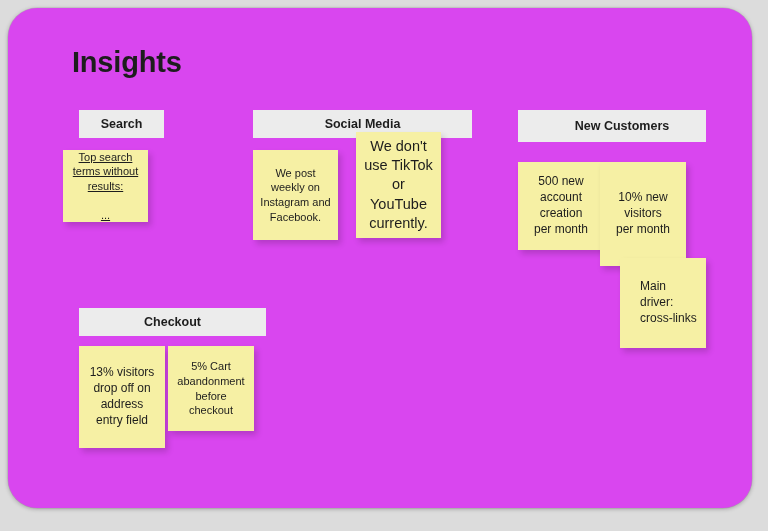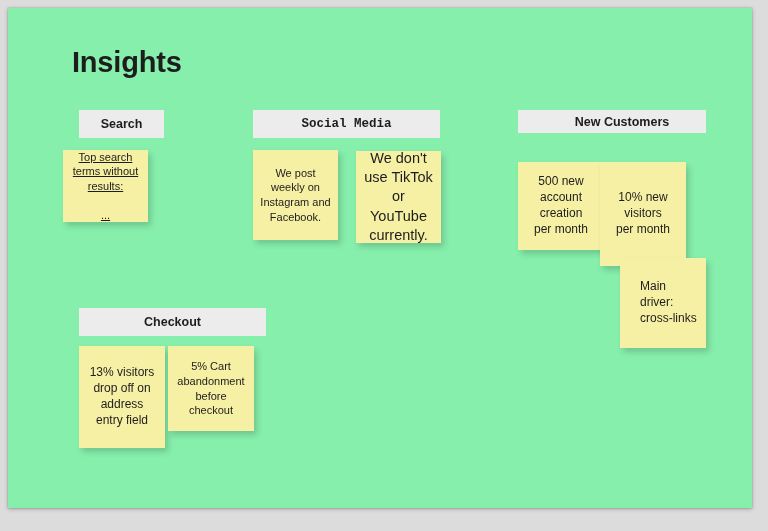--- a/index.html
+++ b/index.html
@@ -12,22 +12,23 @@
     background: #dcdcdc;
     font-family: "Liberation Sans", sans-serif;
     overflow: hidden;
   }
   #board-canvas {
     position: absolute;
     left: 8px;
     top: 8px;
     width: 744px;
     height: 500px;
-    background: #86efac;
+    background: #d946ef;
     box-shadow: 0 1px 4px rgba(0,0,0,0.28), 0 0 0 0.5px rgba(0,0,0,0.10);
+    border-radius: 29px;
   }
   #page-title {
     position: absolute;
     left: 64px;
     top: 38px;
     font-size: 29px;
     font-weight: bold;
     color: #1d1d1d;
     letter-spacing: -0.2px;
   }
@@ -79,33 +80,33 @@
   <div class="section">
     <div class="section-header" style="left:71px; top:102px; width:85px; height:28px;text-align:center;">Search</div>
     <div class="note sz-sm" style="left:55px; top:142px; width:85px; height:72px;text-decoration:underline;">Top search
 terms without
 results:
 
 ...</div>
   </div>
 
   <div class="section">
-    <div class="section-header" style="left:245px; top:102px; width:187px; height:28px;font-family:Liberation Mono, monospace;">Social Media</div>
+    <div class="section-header" style="left:245px; top:102px; width:219px; height:28px;">Social Media</div>
     <div class="note sz-sm" style="left:245px; top:142px; width:85px; height:90px;">We post
 weekly on
 Instagram and
 Facebook.</div>
-    <div class="note sz-lg" style="left:348px; top:143px; width:85px; height:92px;">We don't
+    <div class="note sz-lg" style="left:348px; top:124px; width:85px; height:106px;">We don't
 use TikTok
 or YouTube
 currently.</div>
   </div>
 
   <div class="section">
-    <div class="section-header" style="left:510px; top:102px; width:188px; height:23px;padding-left:20px;">New Customers</div>
+    <div class="section-header" style="left:510px; top:102px; width:188px; height:32px;padding-left:20px;">New Customers</div>
     <div class="note sz-md" style="left:510px; top:154px; width:86px; height:88px;">500 new
 account
 creation
 per month</div>
     <div class="note sz-md" style="left:592px; top:154px; width:86px; height:104px;">10% new
 visitors
 per month</div>
     <div class="note sz-md align-left" style="left:612px; top:250px; width:86px; height:90px;">Main
 driver:
 cross-links</div>

